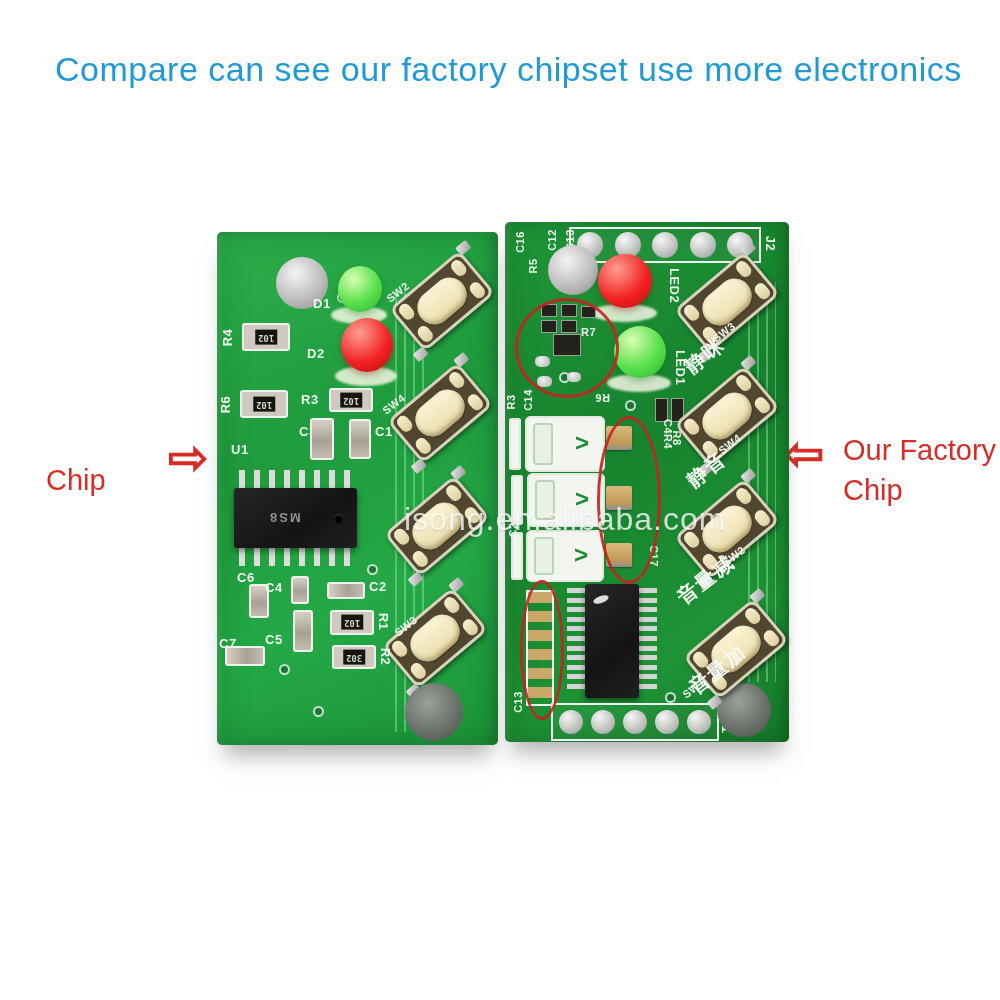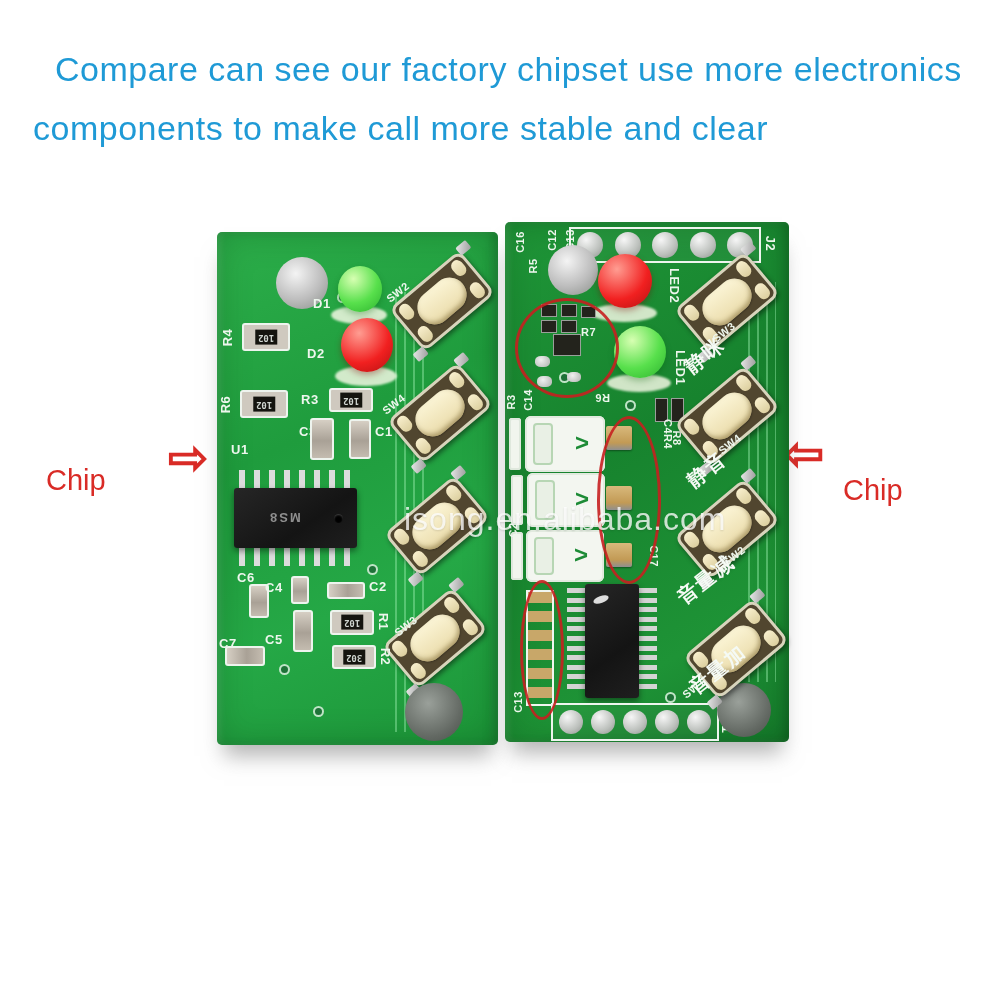--- a/index.html
+++ b/index.html
@@ -1,20 +1,20 @@
 <!DOCTYPE html>
 <html><head>
 <meta charset="utf-8">
 <style>
   html,body{margin:0;padding:0;background:#fff;}
   .stage{position:relative;width:1000px;height:1000px;background:#ffffff;overflow:hidden;
          font-family:"Liberation Sans",sans-serif;}
 
   
-  .headline{position:absolute;left:55px;top:50px;color:#1f9ad6;font-size:34px;letter-spacing:.5px;}
+  .headline{position:absolute;left:55px;top:50px;color:#1f9ad6;font-size:34px;letter-spacing:.5px;text-align:right;}
   .headline .l2{margin-left:-22px;margin-top:20px;}
 
   
   .redtxt{position:absolute;color:#d92b26;font-size:29px;}
   .redarrow{position:absolute;color:#d92b26;font-size:48px;line-height:1;font-weight:bold;}
 
   
   .board{position:absolute;border-radius:5px;
          box-shadow:0 18px 20px -7px rgba(120,120,120,.55), inset 0 0 34px rgba(0,55,12,.28),
                     inset -5px 0 8px rgba(0,0,0,.15), inset 4px 0 6px rgba(255,255,255,.10);}
@@ -98,27 +98,27 @@
   .watermark{position:absolute;left:372px;top:501px;color:rgba(255,255,255,.78);font-size:32px;letter-spacing:1px;
        z-index:7;text-shadow:0 1px 2px rgba(0,0,0,.12);margin-left:32px;}
 </style>
 </head>
 <body>
 
 <div class="stage">
 
   <div class="headline">
     <div>Compare can see our factory chipset use more electronics</div>
-    <div class="l2">components to make call more stable and clear</div>
   </div>
 
   <div class="redtxt" style="left:46px;top:464px;">Chip</div>
   <div class="redarrow" style="left:168px;top:434px;">⇨</div>
 
   <div class="redarrow" style="left:784px;top:430px;">⇦</div>
+  <div class="redtxt" style="left:843px;top:434px;">Our Factory</div>
   <div class="redtxt" style="left:843px;top:474px;">Chip</div>
 
   <div class="board left">
     <div class="traces" style="left:178px;top:60px;width:34px;height:440px;"></div>
     <span class="via" style="left:52px;top:262px;"></span>
     <span class="via" style="left:36px;top:305px;"></span>
     <span class="via" style="left:150px;top:332px;"></span>
     <span class="via" style="left:96px;top:474px;"></span>
     <span class="via" style="left:62px;top:432px;"></span>
     <span class="via" style="left:120px;top:60px;"></span>

